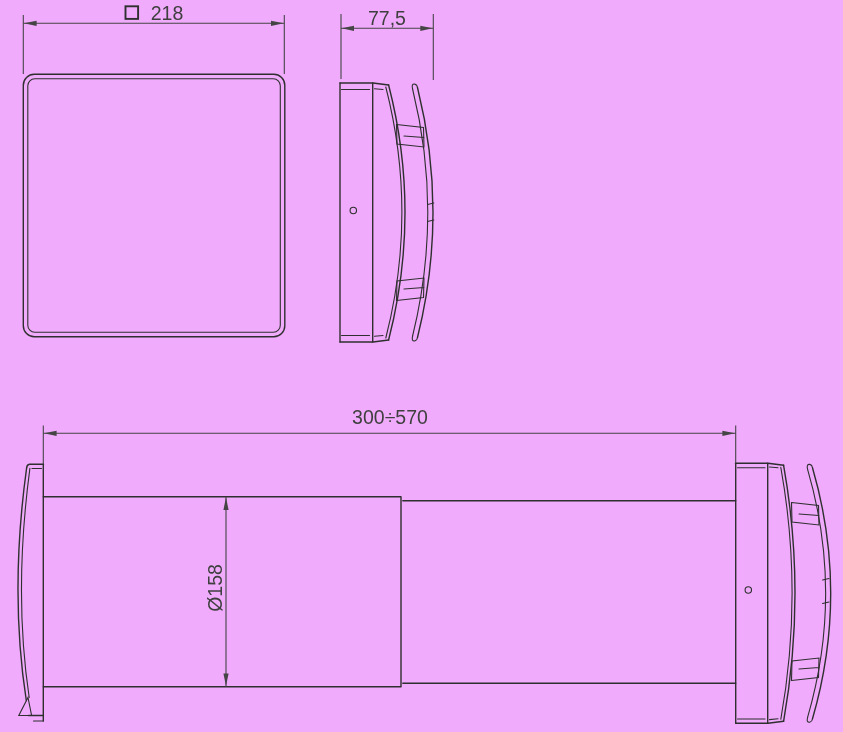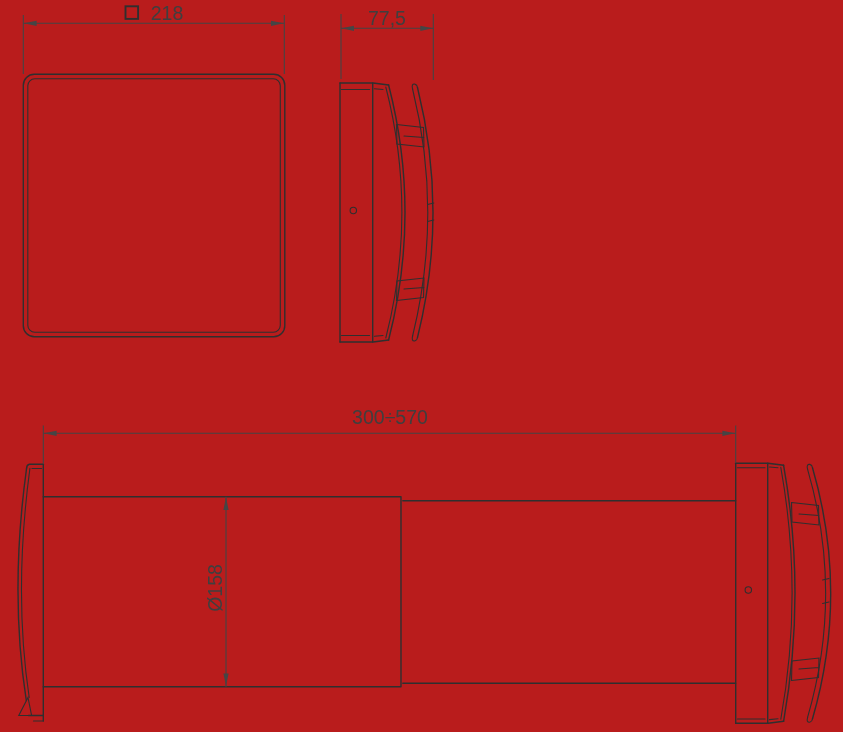--- a/index.html
+++ b/index.html
@@ -1,16 +1,16 @@
 <!DOCTYPE html>
 <html><head>
 <meta charset="utf-8">
 <style>
   html,body{margin:0;padding:0;background:#ffffff;}
-  .canvas{position:relative;width:843px;height:732px;background:#b91c1c;overflow:hidden;}
+  .canvas{position:relative;width:843px;height:732px;background:#f0abfc;overflow:hidden;}
   svg{position:absolute;left:0;top:0;}
   .obj{stroke:#2f2f2f;stroke-width:1.4;fill:none;stroke-linecap:round;stroke-linejoin:round;}
   .det{stroke:#2f2f2f;stroke-width:1.1;fill:none;stroke-linecap:round;}
   .dim{stroke:#454545;stroke-width:1.1;fill:none;stroke-linecap:butt;}
   .arrow{fill:#454545;stroke:none;}
   .dimtext{font-family:"Liberation Sans","DejaVu Sans",sans-serif;font-size:19.5px;fill:#3f3f3f;}
   .sym{stroke:#2f2f2f;stroke-width:1.9;fill:none;}
 </style>
 </head>
 <body>

